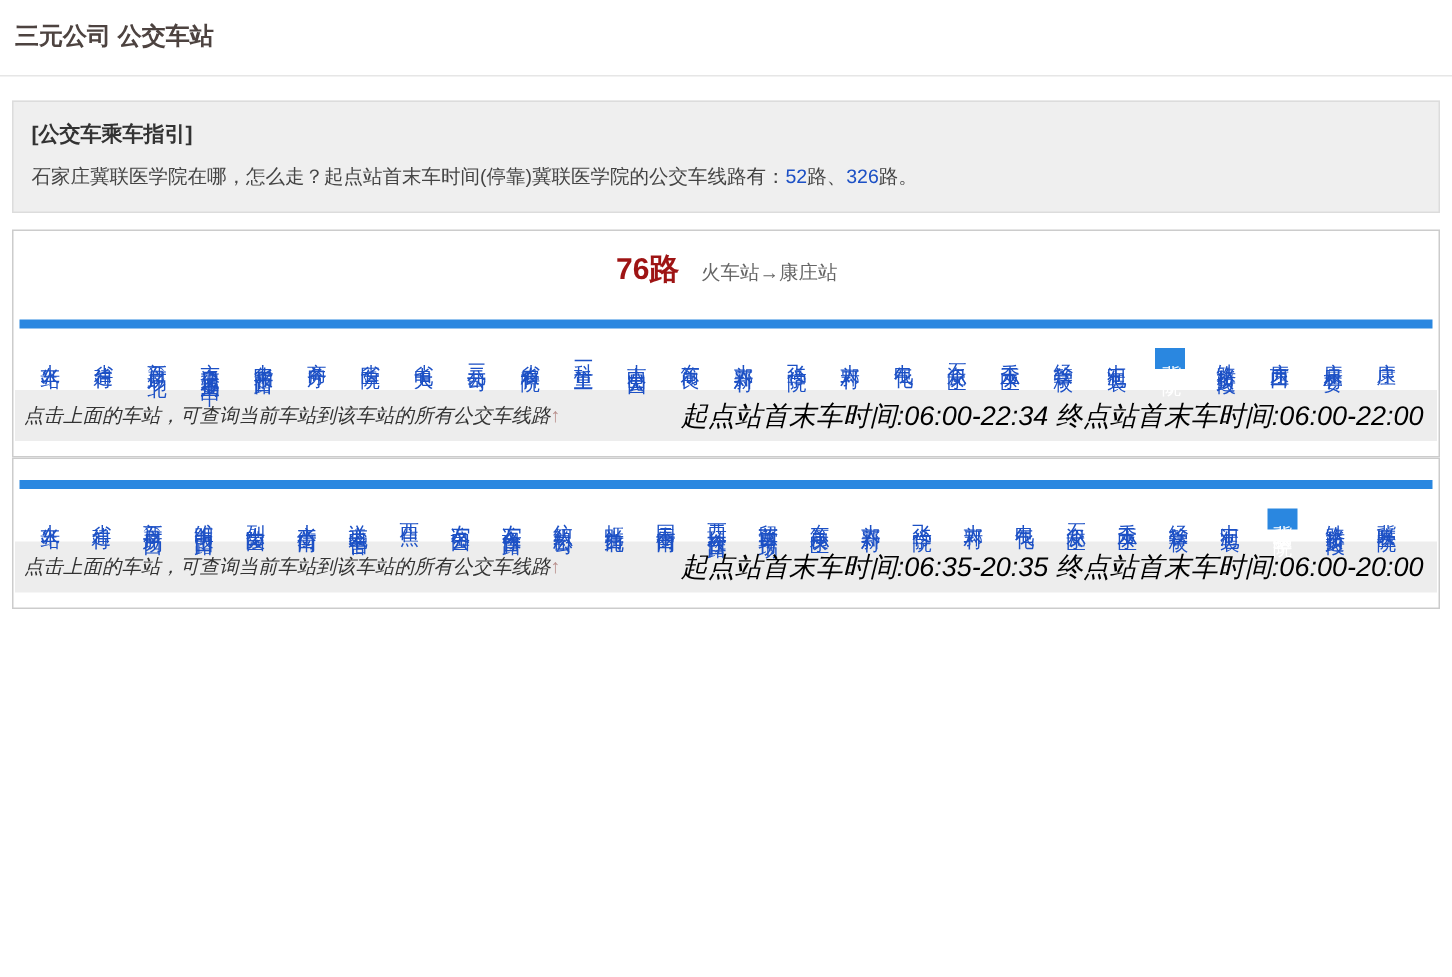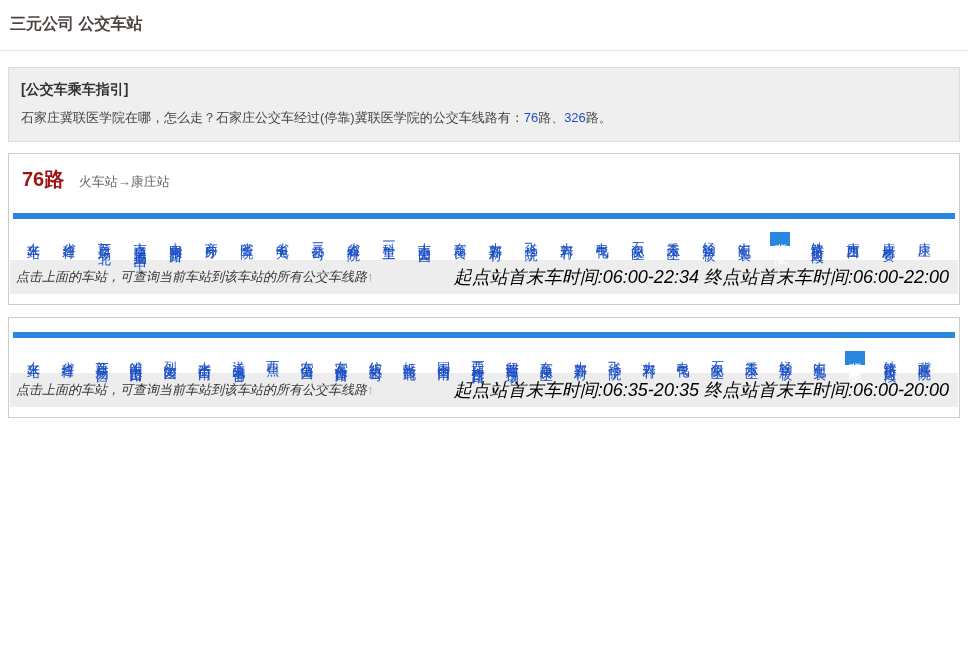--- a/index.html
+++ b/index.html
@@ -35,21 +35,21 @@
     color: #444;
   }
   .guide-text a {
     color: var(--link-blue, #1c50c5);
     text-decoration: none;
   }
 
   .route-card {
     border: 1px solid #ccc;
     background: #fff;
-    margin-bottom: 12px;
+    text-align: center;
   }
   .route-header {
     padding: 12px 12px 6px 13px;
   }
   .route-number {
     font-size: 20px;
     font-weight: bold;
     color: var(--route-red, #9e1414);
   }
   .route-direction {
@@ -110,21 +110,21 @@
 
 <div class="page-header">
   <h1 class="page-title">三元公司 公交车站</h1>
 </div>
 
 <div class="content">
 
   <div class="guide-box">
     <div class="guide-title">[公交车乘车指引]</div>
     <div class="guide-text">
-      <span>石家庄冀联医学院在哪，怎么走？石家庄公交车经过(停靠)冀联医学院的公交车线路有：</span><a href="#">76</a><span>路、</span><a href="#">326</a><span>路。</span>
+      <span>石家庄冀联医学院在哪，怎么走？起点站首末车时间(停靠)冀联医学院的公交车线路有：</span><a href="#">52</a><span>路、</span><a href="#">326</a><span>路。</span>
     </div>
   </div>
 
   <div class="route-card">
     <div class="route-header">
       <span class="route-number">76路</span>
       <span class="route-direction">火车站→康庄站</span>
     </div>
     <div class="route-bar"></div>
     <div class="station-list">

